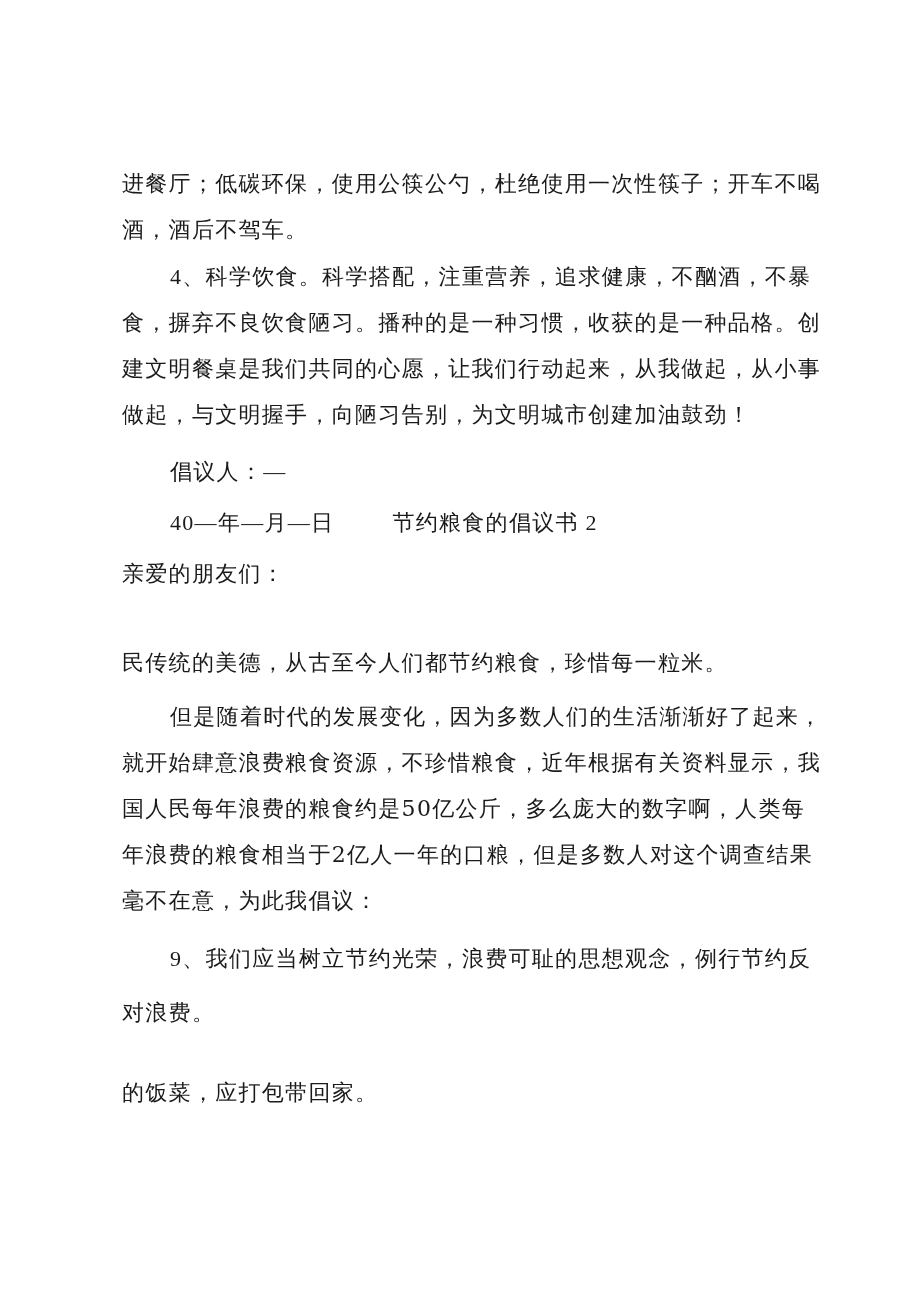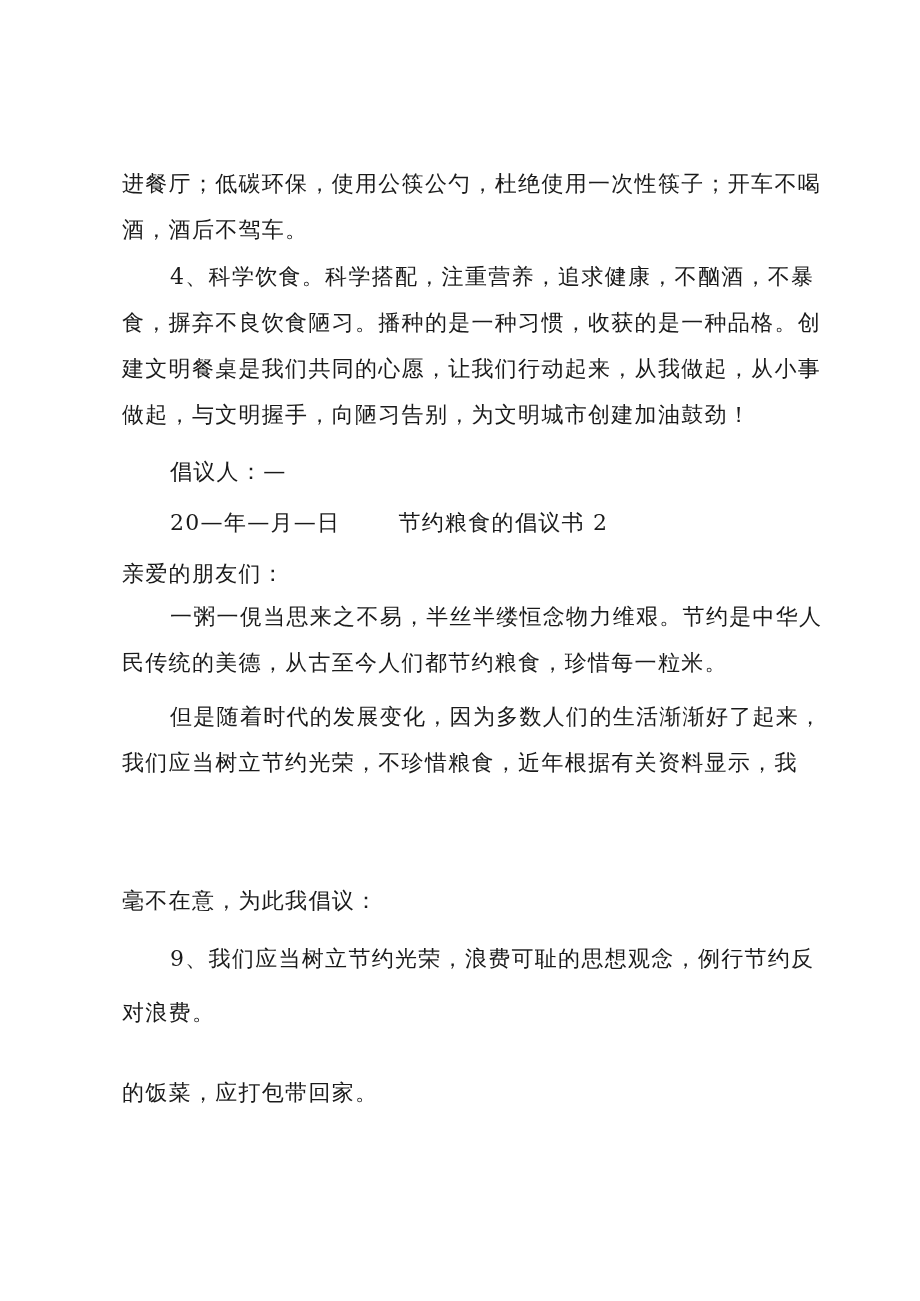--- a/index.html
+++ b/index.html
@@ -18,39 +18,40 @@
     width: 920px; height: 1301px;
   }
   .line {
     position: absolute;
     left: 122px;
     font-size: 22px;
     line-height: 28px;
     letter-spacing: 1.3px;
     white-space: nowrap;
   }
-  .indent { left: 170px; }
+  .indent { left: 170px; font-family: Liberation Serif, serif; }
   .gap { display: inline-block; width: 58px; }
 </style>
 </head>
 <body>
 
 <div class="page">
   <div class="line" style="top:170px">进餐厅；低碳环保，使用公筷公勺，杜绝使用一次性筷子；开车不喝</div>
   <div class="line" style="top:216px">酒，酒后不驾车。</div>
   <div class="line indent" style="top:263px">4、科学饮食。科学搭配，注重营养，追求健康，不酗酒，不暴</div>
   <div class="line" style="top:355px">建文明餐桌是我们共同的心愿，让我们行动起来，从我做起，从小事</div>
   <div class="line" style="top:309px">食，摒弃不良饮食陋习。播种的是一种习惯，收获的是一种品格。创</div>
   <div class="line" style="top:401px">做起，与文明握手，向陋习告别，为文明城市创建加油鼓劲！</div>
   <div class="line indent" style="top:458px">倡议人：—</div>
   <div class="line indent" style="top:509px">
-    <span>20—年—月—日</span><span class="gap"></span><span>节约粮食的倡议书 2</span>
+    <span>40—年—月—日</span><span class="gap"></span><span>节约粮食的倡议书 2</span>
   </div>
   <div class="line" style="top:560px">亲爱的朋友们：</div>
-  <div class="line indent" style="top:603px">一粥一俔当思来之不易，半丝半缕恒念物力维艰。节约是中华人</div>
   <div class="line indent" style="top:703px">但是随着时代的发展变化，因为多数人们的生活渐渐好了起来，</div>
   <div class="line" style="top:649px">民传统的美德，从古至今人们都节约粮食，珍惜每一粒米。</div>
-  <div class="line" style="top:749px">我们应当树立节约光荣，不珍惜粮食，近年根据有关资料显示，我</div>
+  <div class="line" style="top:749px">就开始肆意浪费粮食资源，不珍惜粮食，近年根据有关资料显示，我</div>
+  <div class="line" style="top:795px">国人民每年浪费的粮食约是50亿公斤，多么庞大的数字啊，人类每</div>
+  <div class="line" style="top:841px">年浪费的粮食相当于2亿人一年的口粮，但是多数人对这个调查结果</div>
   <div class="line" style="top:887px">毫不在意，为此我倡议：</div>
   <div class="line indent" style="top:945px">9、我们应当树立节约光荣，浪费可耻的思想观念，例行节约反</div>
   <div class="line" style="top:999px">对浪费。</div>
   <div class="line" style="top:1079px">的饭菜，应打包带回家。</div>
 </div>
 
 </body></html>

